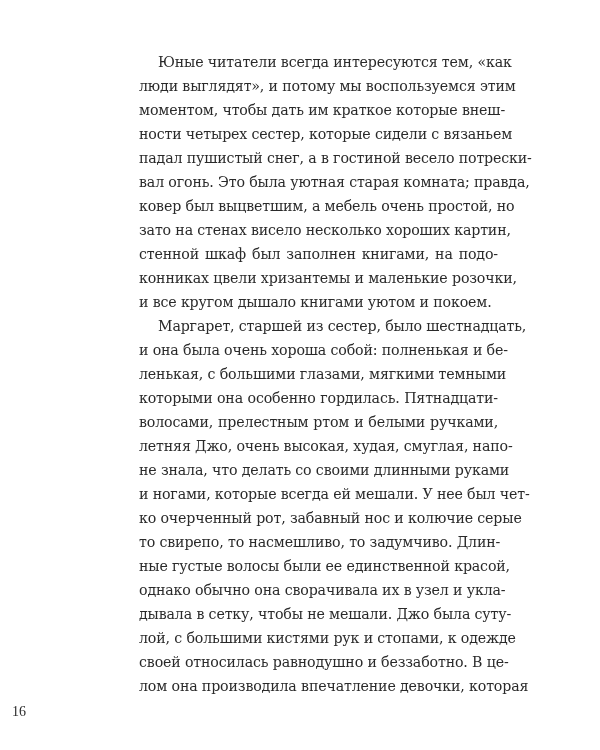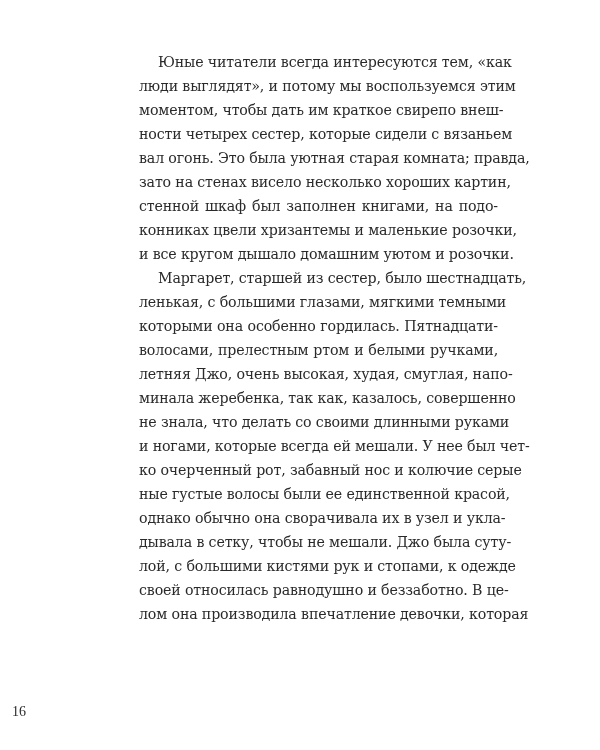--- a/index.html
+++ b/index.html
@@ -49,38 +49,41 @@
       margin-left: 12px;
     }
   </style>
 </head>
 <body>
 
 <div class="page">
   <div>
     <span class="line indent">Юные читатели всегда интересуются тем, «как</span>
     <span class="line">люди выглядят», и потому мы воспользуемся этим</span>
-    <span class="line">моментом, чтобы дать им краткое свирепо внеш-</span>
+    <span class="line">моментом, чтобы дать им краткое которые внеш-</span>
     <span class="line">ности четырех сестер, которые сидели с вязаньем</span>
+    <span class="line">падал пушистый снег, а в гостиной весело потрески-</span>
     <span class="line">вал огонь. Это была уютная старая комната; правда,</span>
+    <span class="line">ковер был выцветшим, а мебель очень простой, но</span>
     <span class="line">зато на стенах висело несколько хороших картин,</span>
     <span class="line">стенной шкаф был заполнен книгами, на подо-</span>
     <span class="line">конниках цвели хризантемы и маленькие розочки,</span>
-    <span class="line last">и все кругом дышало домашним уютом и розочки.</span>
+    <span class="line last">и все кругом дышало книгами уютом и покоем.</span>
   </div>
   <div>
     <span class="line indent">Маргарет, старшей из сестер, было шестнадцать,</span>
+    <span class="line">и она была очень хороша собой: полненькая и бе-</span>
     <span class="line">ленькая, с большими глазами, мягкими темными</span>
     <span class="line">которыми она особенно гордилась. Пятнадцати-</span>
     <span class="line">волосами, прелестным ртом и белыми ручками,</span>
     <span class="line">летняя Джо, очень высокая, худая, смуглая, напо-</span>
-    <span class="line">минала жеребенка, так как, казалось, совершенно</span>
     <span class="line">не знала, что делать со своими длинными руками</span>
     <span class="line">и ногами, которые всегда ей мешали. У нее был чет-</span>
     <span class="line">ко очерченный рот, забавный нос и колючие серые</span>
+    <span class="line">то свирепо, то насмешливо, то задумчиво. Длин-</span>
     <span class="line">ные густые волосы были ее единственной красой,</span>
     <span class="line">однако обычно она сворачивала их в узел и укла-</span>
     <span class="line">дывала в сетку, чтобы не мешали. Джо была суту-</span>
     <span class="line">лой, с большими кистями рук и стопами, к одежде</span>
     <span class="line">своей относилась равнодушно и беззаботно. В це-</span>
     <span class="line">лом она производила впечатление девочки, которая</span>
 
   </div>
 </div>
 

